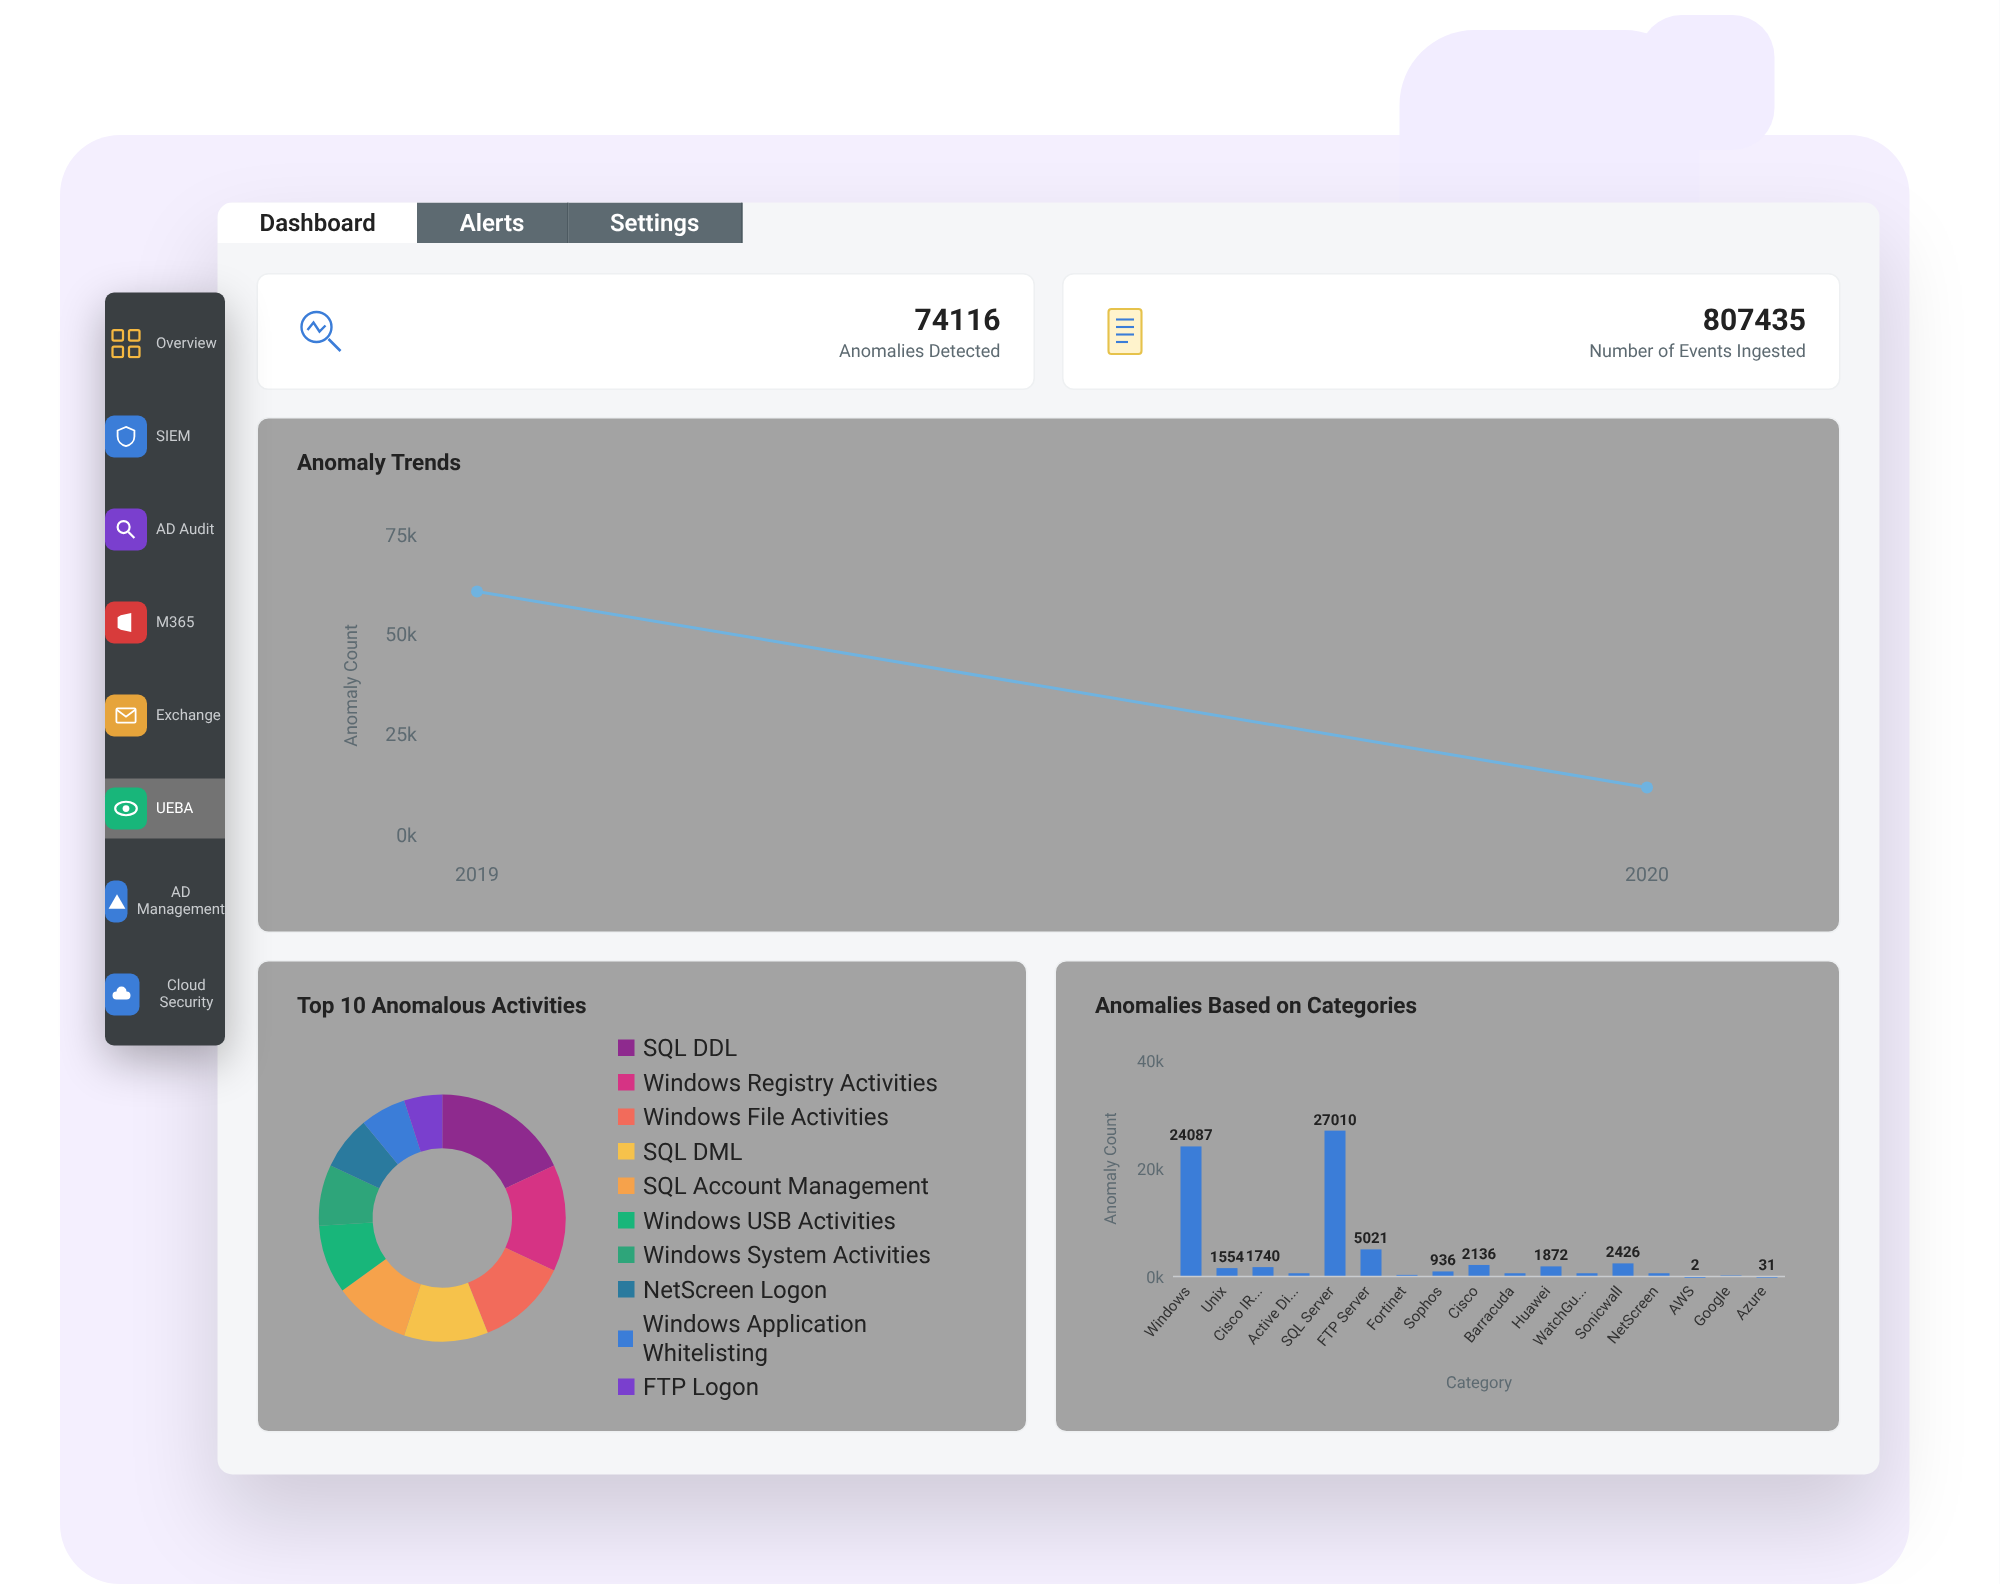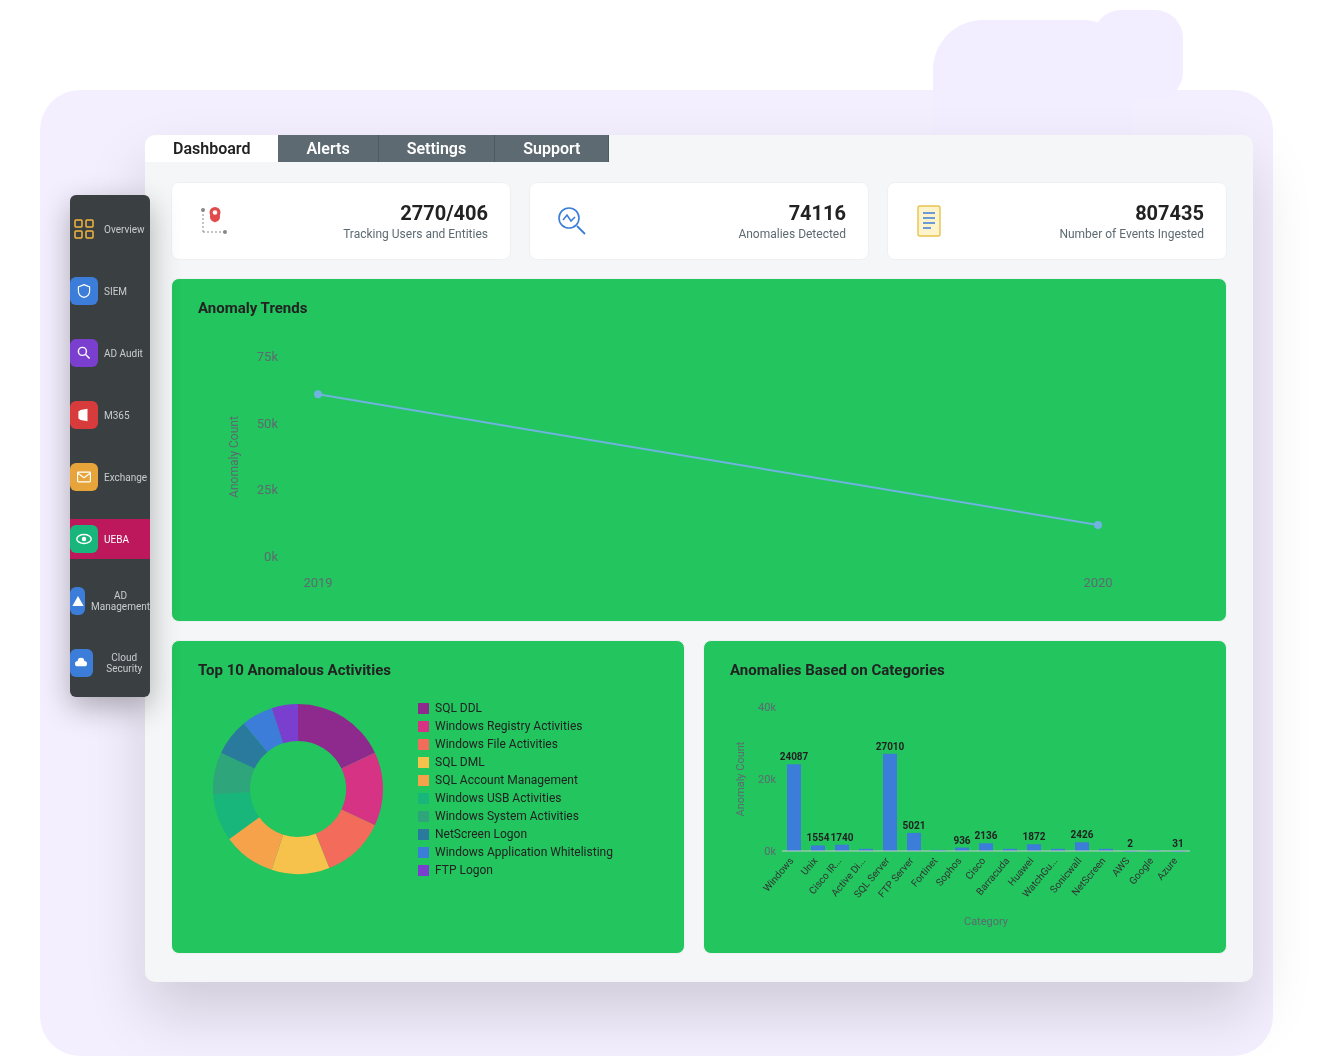--- a/index.html
+++ b/index.html
@@ -8,21 +8,21 @@
 
 .blob-big { position: absolute; top: 20px; right: 200px; width: 200px; height: 200px; background: #f2edff; border-radius: 50px; z-index: 0; }
 .blob-small { position: absolute; top: 10px; right: 150px; width: 90px; height: 90px; background: #f2edff; border-radius: 28px; z-index: 0; }
 .blob-main { position: absolute; top: 90px; left: 40px; right: 60px; bottom: 0; background: #f4effe; border-radius: 40px; z-index: 0; }
 
 .app-window { position: absolute; top: 135px; left: 145px; right: 80px; background: #f5f6f8; border-radius: 10px; box-shadow: 0 30px 60px rgba(0,0,0,0.15); z-index: 2; overflow: hidden; }
 
 
 .sidebar { position: absolute; top: 195px; left: 70px; width: 80px; background: #3a3f42; border-radius: 6px; z-index: 3; padding: 14px 0; display: flex; flex-direction: column; align-items: center; gap: 22px; box-shadow: 0 10px 30px rgba(0,0,0,0.3); }
 .side-item { display: flex; flex-direction: row; align-items: center; gap: 6px; color: #c9cccf; font-size: 10px; cursor: pointer; width: 100%; padding: 6px 0; }
-.side-item.active { background: #be185d; color: #fff; }
+.side-item.active { background: #737373; color: #fff; }
 .side-icon { width: 28px; height: 28px; display: flex; align-items: center; justify-content: center; border-radius: 6px; }
 .si-overview { color: #f5b841; }
 .si-siem { background: #3b7dd8; color: #fff; }
 .si-adaudit { background: #7a3fce; color: #fff; }
 .si-m365 { background: #d83b3b; color: #fff; }
 .si-exchange { background: #e6a43b; color: #fff; }
 .si-ueba { background: #18b67a; color: #fff; }
 .si-admgmt { background: #3b7dd8; color: #fff; }
 .si-cloud { background: #3b7dd8; color: #fff; }
 
@@ -33,31 +33,31 @@
 
 .content { padding: 20px 26px 10px 26px; }
 
 .stat-row { display: flex; gap: 18px; margin-bottom: 18px; }
 .stat-card { flex: 1; background: #fff; border: 1px solid #eef0f2; border-radius: 8px; padding: 18px 22px; display: flex; align-items: center; justify-content: space-between; }
 .stat-icon { width: 40px; height: 40px; display: flex; align-items: center; justify-content: center; }
 .stat-text { text-align: right; }
 .stat-val { font-size: 20px; font-weight: 700; color: #222; }
 .stat-label { font-size: 12px; color: #5d6a71; margin-top: 2px; }
 
-.panel { background: #22c55e; border: 1px solid #eef0f2; border-radius: 8px; padding: 20px 26px; margin-bottom: 18px; }
+.panel { background: #a3a3a3; border: 1px solid #eef0f2; border-radius: 8px; padding: 20px 26px; margin-bottom: 18px; }
 .panel-title { font-size: 15px; font-weight: 700; color: #222; margin-bottom: 10px; }
 
 .row-2 { display: flex; gap: 18px; }
 .row-2 .panel { flex: 1; }
 
 .line-chart { margin-top: 10px; }
 .ylabel-rot { font-size: 12px; fill: #5d6a71; }
 
 .donut-wrap { display: flex; align-items: center; gap: 20px; }
-.legend { font-size: 12px; color: #222; display: flex; flex-direction: column; gap: 4px; }
+.legend { font-size: 16px; color: #222; display: flex; flex-direction: column; gap: 4px; }
 .leg-item { display: flex; align-items: center; gap: 6px; }
 .leg-sw { width: 11px; height: 11px; }
 
 .bar-chart text.cat { font-size: 10px; fill: #333; }
 .bar-chart text.val { font-size: 10px; fill: #222; font-weight: 700; }
 
 </style>
 </head>
 <body>
 
@@ -137,43 +137,25 @@
     <span style="text-align:center">Cloud Security</span>
   </div>
 </div>
 
 <div class="app-window">
 
   <div class="tabs">
     <div class="tab active">Dashboard</div>
     <div class="tab">Alerts</div>
     <div class="tab">Settings</div>
-    <div class="tab">Support</div>
   </div>
 
   <div class="content">
 
     <div class="stat-row">
-      <div class="stat-card">
-        <span class="stat-icon">
-          <svg width="34" height="34" viewBox="0 0 34 34">
-              <line x1="6" y1="6" x2="6" y2="28" stroke="#888" stroke-dasharray="2 2"></line>
-              <line x1="6" y1="28" x2="28" y2="28" stroke="#888" stroke-dasharray="2 2"></line>
-              <circle cx="6" cy="6" r="2" fill="#888"></circle>
-              <circle cx="28" cy="28" r="2" fill="#888"></circle>
-              <path d="M18 8 a5 5 0 1 1 -0.001 0 M18 18 L18 13" fill="#e14b4b"></path>
-              <path d="M18 3 a5.5 5.5 0 0 1 5.5 5.5 c0 4 -5.5 10 -5.5 10 s-5.5 -6 -5.5 -10 a5.5 5.5 0 0 1 5.5 -5.5 z" fill="#e14b4b"></path>
-              <circle cx="18" cy="8.5" r="2.3" fill="#fff"></circle>
-            </svg>
-        </span>
-        <div class="stat-text">
-          <div class="stat-val">2770/406</div>
-          <div class="stat-label">Tracking Users and Entities</div>
-        </div>
-      </div>
       <div class="stat-card">
         <span class="stat-icon">
           <svg width="36" height="36" viewBox="0 0 36 36">
               <circle cx="15" cy="15" r="10" fill="none" stroke="#3b7dd8" stroke-width="1.6"></circle>
               <line x1="23" y1="23" x2="31" y2="31" stroke="#3b7dd8" stroke-width="1.8"></line>
               <path d="M9 17 L13 12 L17 18 L21 14" fill="none" stroke="#3b7dd8" stroke-width="1.6"></path>
             </svg>
         </span>
         <div class="stat-text">
           <div class="stat-val">74116</div>

